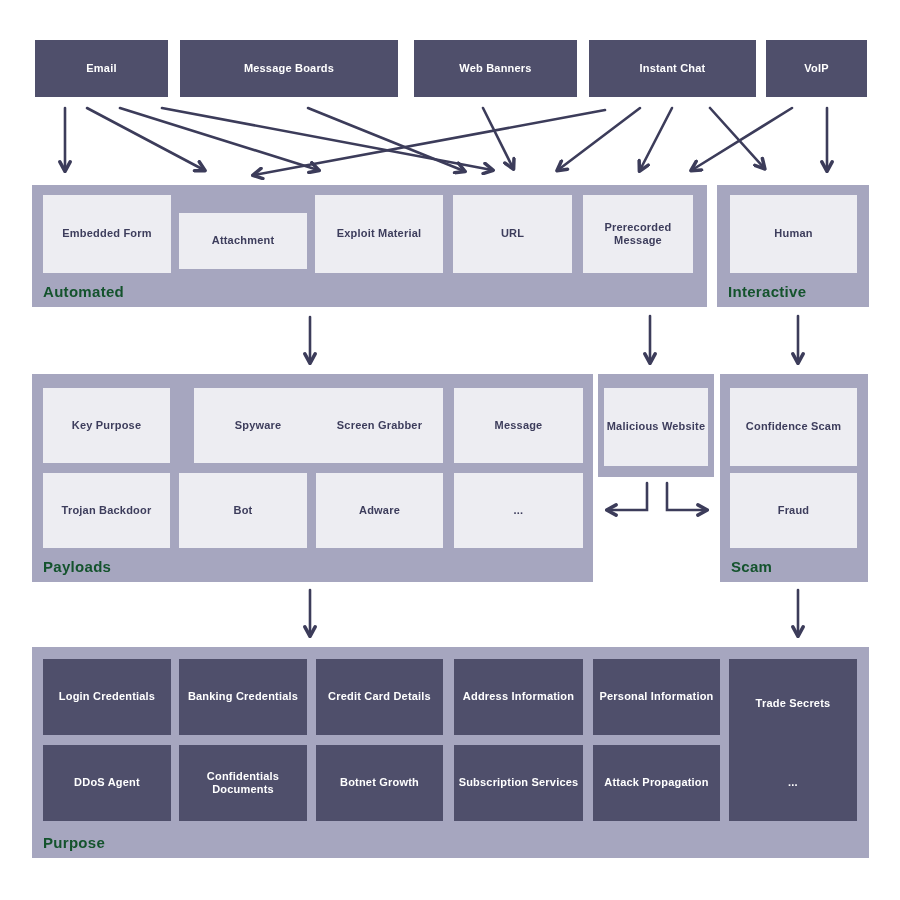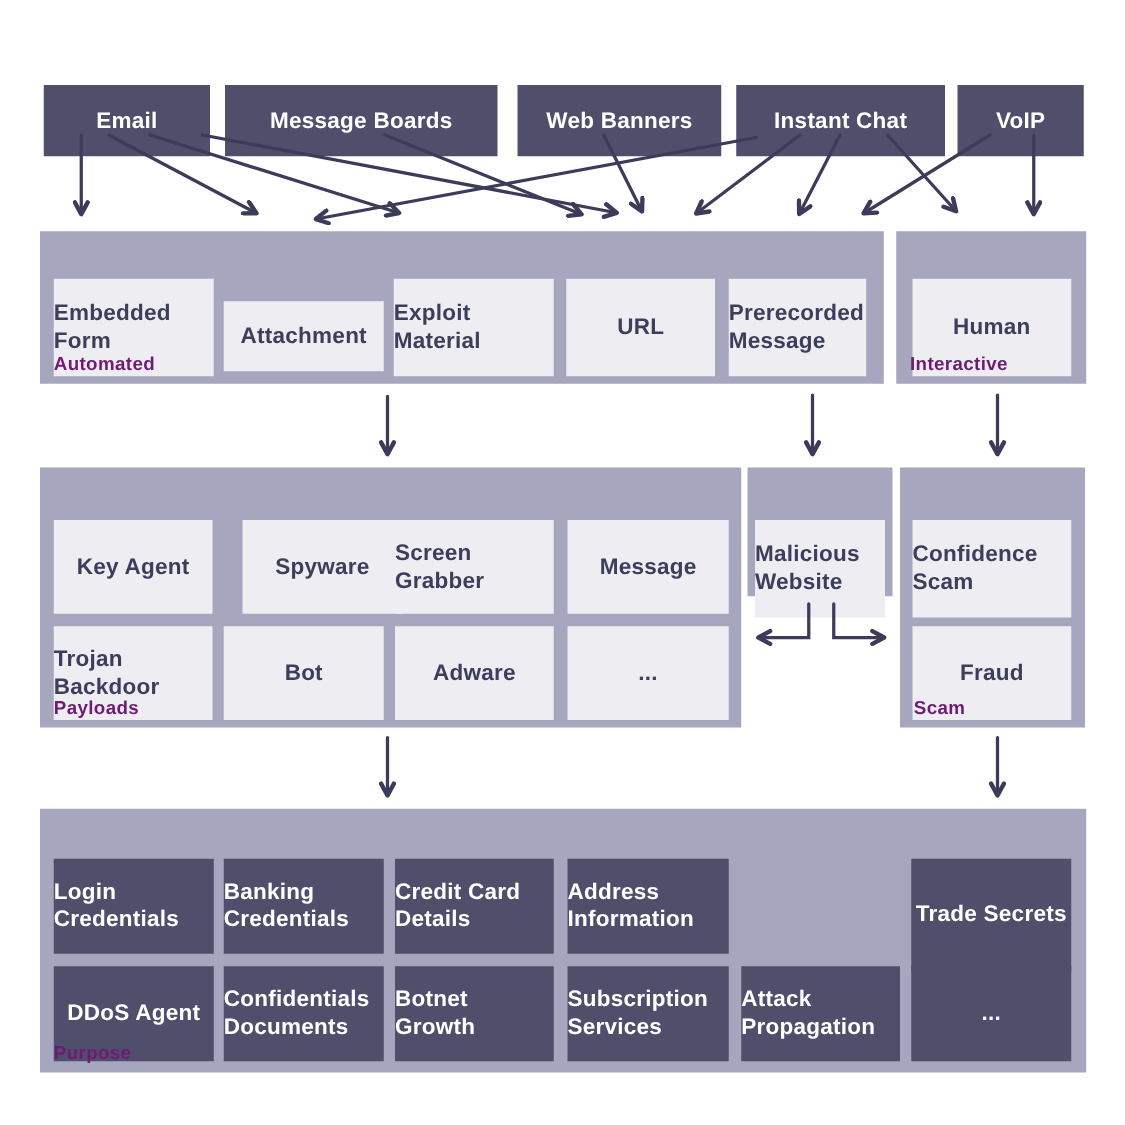--- a/index.html
+++ b/index.html
@@ -2,27 +2,27 @@
 <html><head>
 <meta charset="utf-8">
 <style>
   html,body{margin:0;padding:0;background:#ffffff;}
   .canvas{
     position:relative;width:900px;height:900px;background:#ffffff;
     font-family:"Liberation Sans",sans-serif;font-weight:bold;overflow:hidden;
   }
   .box{
     position:absolute;display:flex;align-items:center;justify-content:center;
-    text-align:left;line-height:1.2;font-size:18px;letter-spacing:.2px;margin-top:28px;
+    text-align:center;line-height:1.2;font-size:11px;letter-spacing:.2px;
   }
   .dark{background:#4f4f6b;color:#ffffff;}
   .light{background:#ededf2;color:#3d3d5c;}
   .container{position:absolute;background:#a6a6bf;}
   .group-label{
-    position:absolute;left:11px;bottom:7px;color:#701a75;font-size:15px;
+    position:absolute;left:11px;bottom:7px;color:#14532d;font-size:15px;
     letter-spacing:.3px;
   }
   svg.arrows{position:absolute;left:0;top:0;z-index:3;pointer-events:none;}
   .layer{position:absolute;left:0;top:0;z-index:2;}
 </style>
 </head>
 <body>
 
 <div class="canvas">
 
@@ -42,21 +42,21 @@
     <div class="box light" style="left:551px;top:10px;width:110px;height:78px">Prerecorded Message</div>
     <div class="group-label">Automated</div>
   </div>
 
   <div class="container" style="left:717px;top:185px;width:152px;height:122px">
     <div class="box light" style="left:13px;top:10px;width:127px;height:78px">Human</div>
     <div class="group-label">Interactive</div>
   </div>
 
   <div class="container" style="left:32px;top:374px;width:561px;height:208px">
-    <div class="box light" style="left:11px;top:14px;width:127px;height:75px">Key Agent</div>
+    <div class="box light" style="left:11px;top:14px;width:127px;height:75px">Key Purpose</div>
     <div class="box light" style="left:162px;top:14px;width:128px;height:75px">Spyware</div>
     <div class="box light" style="left:284px;top:14px;width:127px;height:75px">Screen Grabber</div>
     <div class="box light" style="left:422px;top:14px;width:129px;height:75px">Message</div>
     <div class="box light" style="left:147px;top:99px;width:128px;height:75px">Bot</div>
     <div class="box light" style="left:11px;top:99px;width:127px;height:75px">Trojan Backdoor</div>
     <div class="box light" style="left:284px;top:99px;width:127px;height:75px">Adware</div>
     <div class="box light" style="left:422px;top:99px;width:129px;height:75px">...</div>
     <div class="group-label">Payloads</div>
   </div>
 
@@ -68,20 +68,21 @@
     <div class="box light" style="left:10px;top:14px;width:127px;height:78px">Confidence Scam</div>
     <div class="box light" style="left:10px;top:99px;width:127px;height:75px">Fraud</div>
     <div class="group-label">Scam</div>
   </div>
 
   <div class="container" style="left:32px;top:647px;width:837px;height:211px">
     <div class="box dark" style="left:11px;top:12px;width:128px;height:76px">Login Credentials</div>
     <div class="box dark" style="left:147px;top:12px;width:128px;height:76px">Banking Credentials</div>
     <div class="box dark" style="left:284px;top:12px;width:127px;height:76px">Credit Card Details</div>
     <div class="box dark" style="left:422px;top:12px;width:129px;height:76px">Address Information</div>
+    <div class="box dark" style="left:561px;top:12px;width:127px;height:76px">Personal Information</div>
     <div class="box dark" style="left:697px;top:12px;width:128px;height:90px">Trade Secrets</div>
     <div class="box dark" style="left:11px;top:98px;width:128px;height:76px">DDoS Agent</div>
     <div class="box dark" style="left:147px;top:98px;width:128px;height:76px">Confidentials Documents</div>
     <div class="box dark" style="left:284px;top:98px;width:127px;height:76px">Botnet Growth</div>
     <div class="box dark" style="left:422px;top:98px;width:129px;height:76px">Subscription Services</div>
     <div class="box dark" style="left:561px;top:98px;width:127px;height:76px">Attack Propagation</div>
     <div class="box dark" style="left:697px;top:98px;width:128px;height:76px">...</div>
     <div class="group-label">Purpose</div>
   </div>
 

